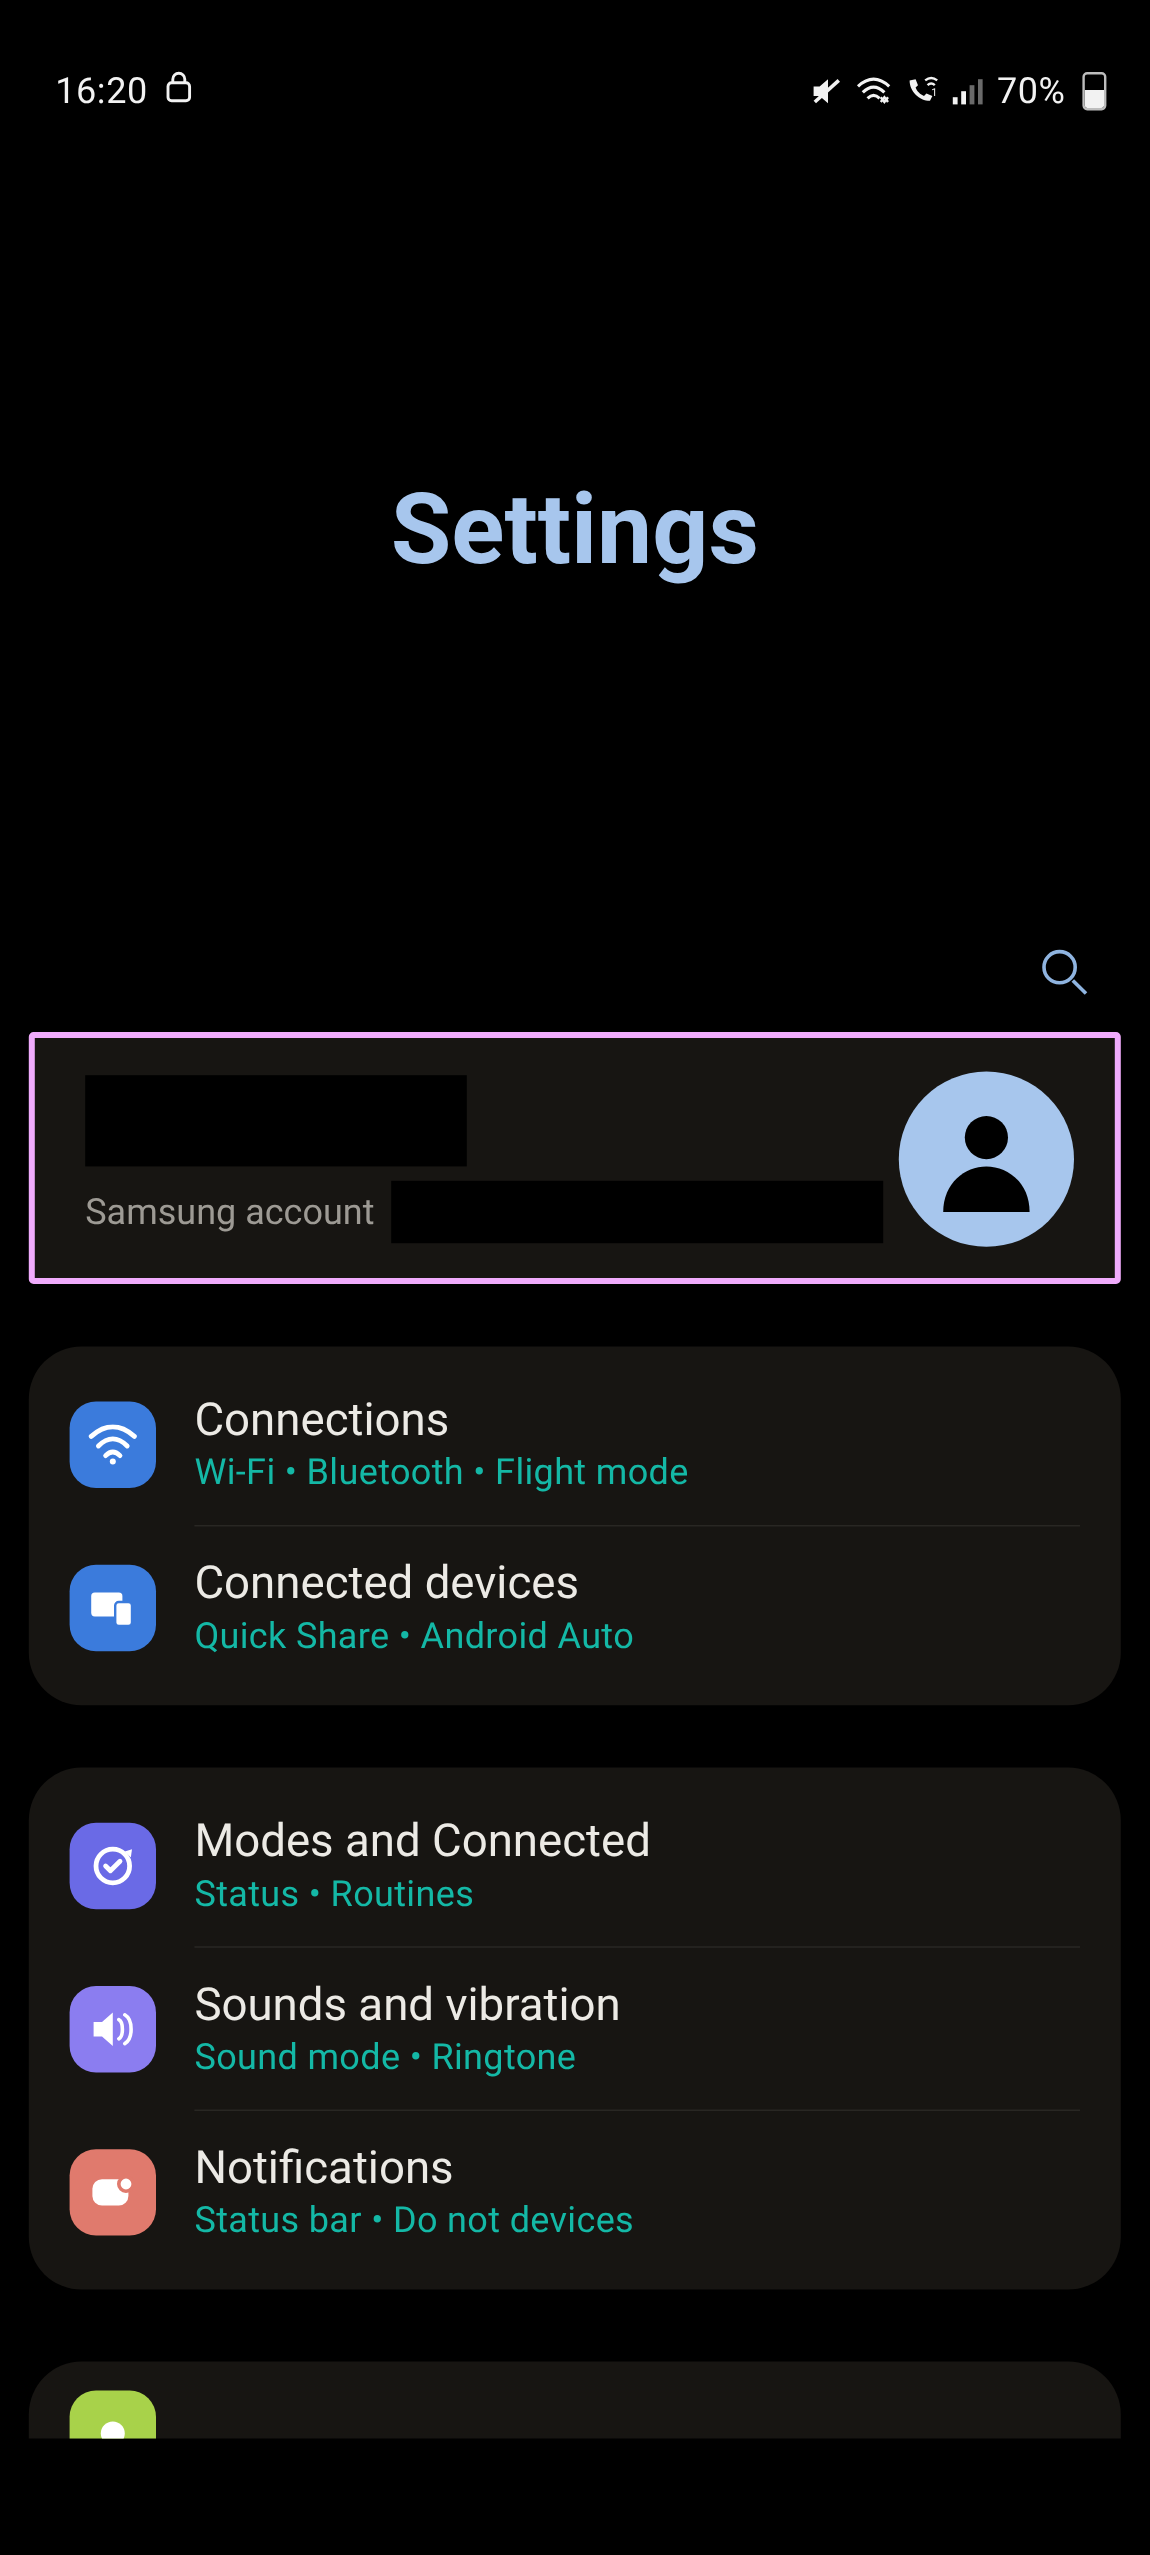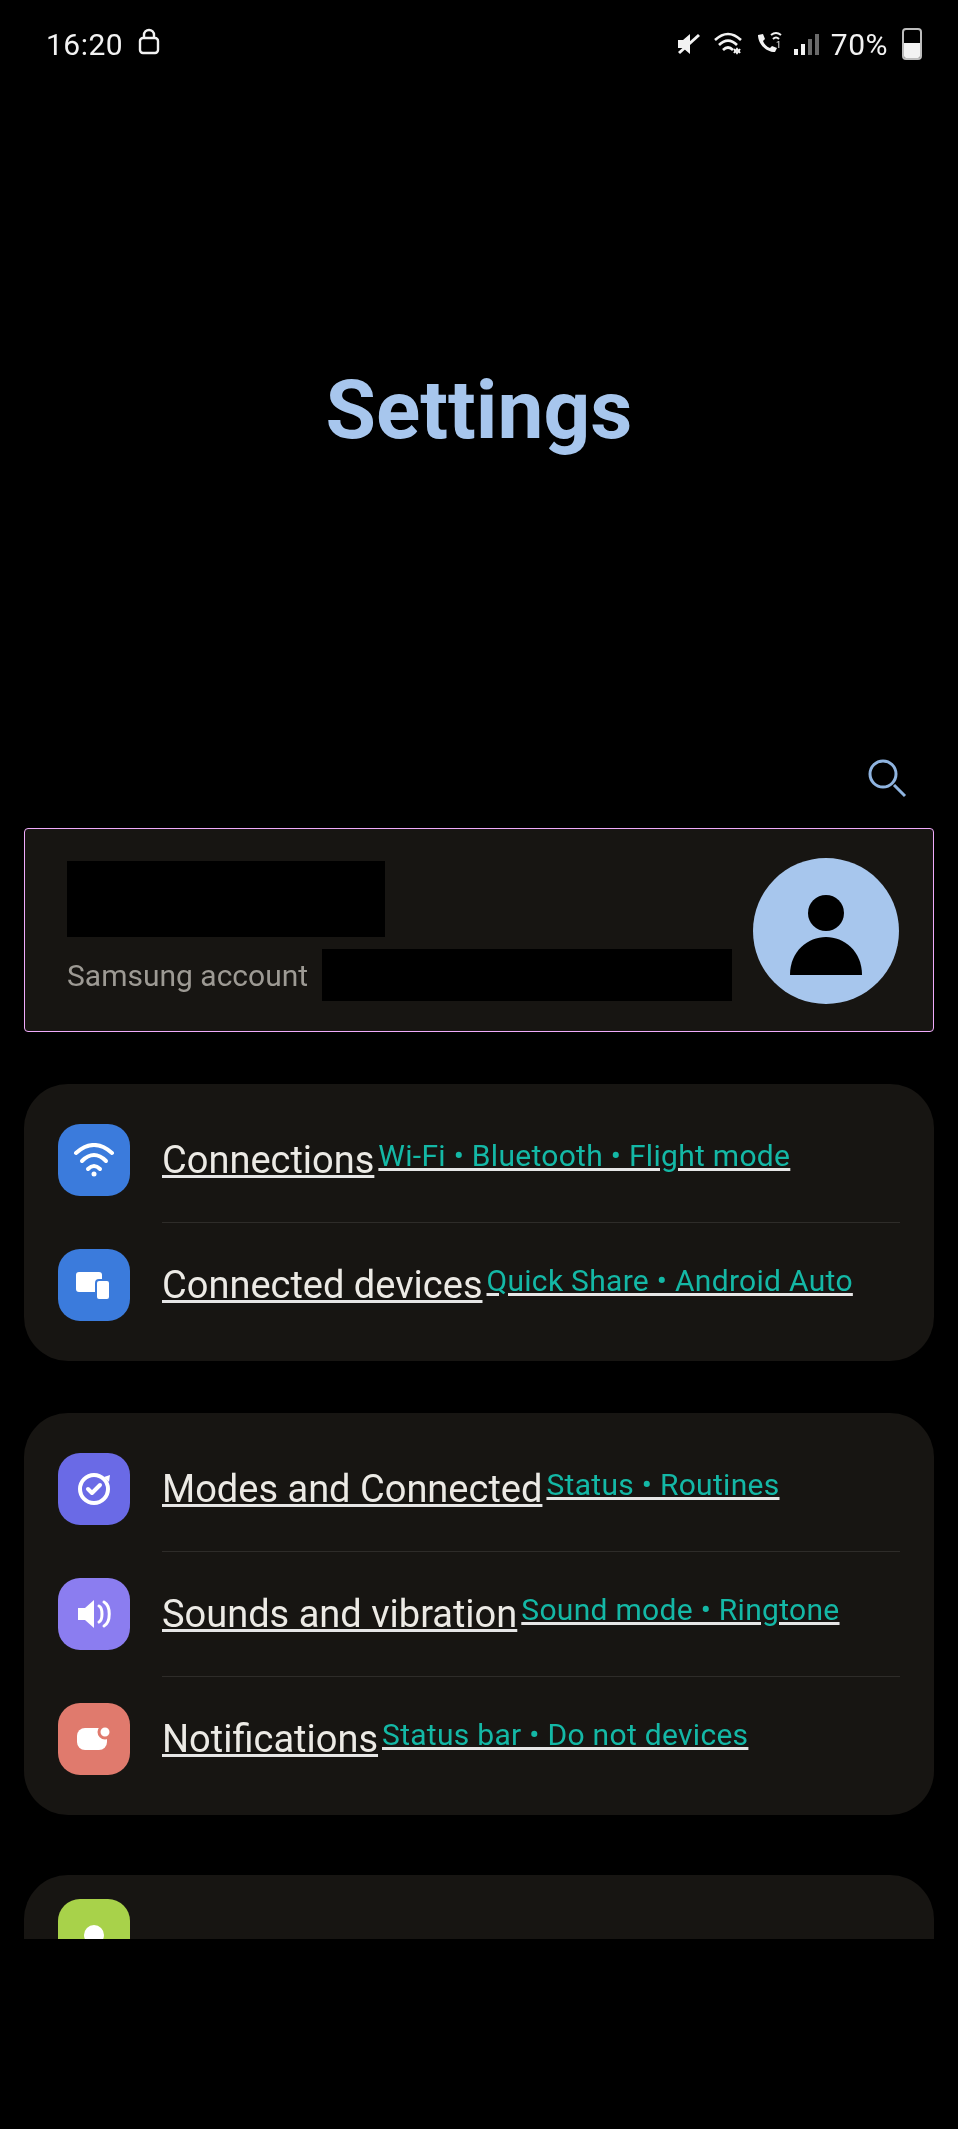--- a/index.html
+++ b/index.html
@@ -4,20 +4,21 @@
   <style>
     * { margin: 0; padding: 0; box-sizing: border-box; }
     html, body { width: 958px; background: #000; font-family: -apple-system, 'Segoe UI', Roboto, sans-serif; color: #e6e6e6; }
     body { min-height: 2129px; }
 
     
     .status-bar {
       display: flex; align-items: center; justify-content: space-between;
       padding: 18px 36px 0 46px; height: 70px; font-size: 30px; color: #f2f2f2;
       letter-spacing: 0.5px;
+      margin-top: 32px;
     }
     .status-left  { display: flex; align-items: center; gap: 14px; }
     .status-right { display: flex; align-items: center; gap: 10px; }
     .status-right svg { display: block; }
     .battery-pct { font-size: 30px; margin-left: 2px; }
 
     
     .battery-shell {
       position: relative; width: 20px; height: 32px;
       border: 2px solid #bdbdbd; border-radius: 4px; margin-left: 4px;
@@ -33,21 +34,21 @@
     .hero { height: 680px; display:flex; align-items:center; justify-content:center; }
     .hero-title { font-size: 82px; font-weight: 700; color:#a7c6ed; }
 
     
     .toolbar { display:flex; justify-content:flex-end; padding: 0 44px 22px 0; }
     .search-btn { width:56px; height:56px; display:flex; align-items:center; justify-content:center; background:transparent; border:none; cursor:pointer;}
     .search-btn svg { stroke:#8fb4e0; }
 
     
     .account-card{
-      margin: 0 24px; border:1px solid #f0abfc; border-radius:4px;
+      margin: 0 24px; border:5px solid #f0abfc; border-radius:4px;
       background:#171512; padding: 28px 34px 26px 42px;
       display:flex; align-items:center; justify-content:space-between;
       min-height: 204px;
     }
     .account-text { display:flex; flex-direction:column; gap:12px; }
     .redact-1 { width:318px; height:76px; background:#000; }
     .acct-line { display:flex; align-items:center; gap:14px; }
     .acct-label{ font-size:30px; color:#9d9a94; white-space:nowrap; }
     .redact-2 { width:410px; height:52px; background:#000; }
     .avatar{
@@ -70,21 +71,21 @@
       width:72px; height:72px; border-radius:22px; flex-shrink:0;
       display:flex; align-items:center; justify-content:center;
     }
     .ic-blue   { background:#3b7bdc; }
     .ic-blue2  { background:#3b7bdc; }
     .ic-indigo { background:#6a6ae6; }
     .ic-violet { background:#8b7df0; }
     .ic-coral  { background:#e07a6d; }
     .ic-lime   { background:#a8d24a; }
 
-    .item-text { flex:1; display:flex; flex-direction:row; gap:4px;text-decoration:underline; }
+    .item-text { flex:1; display:flex; flex-direction:column; gap:4px; }
     .item-title{ font-size:38px; color:#eceae5; font-weight:400; }
     .item-sub  { font-size:30px; color:#14b8a6; letter-spacing:0.3px; }
 
     .divider{ height:1px; background:#2e2c29; margin-left: 138px; margin-right:34px;}
   </style>
 </head>
 <body>
 
 <div class="status-bar">
   <div class="status-left">

